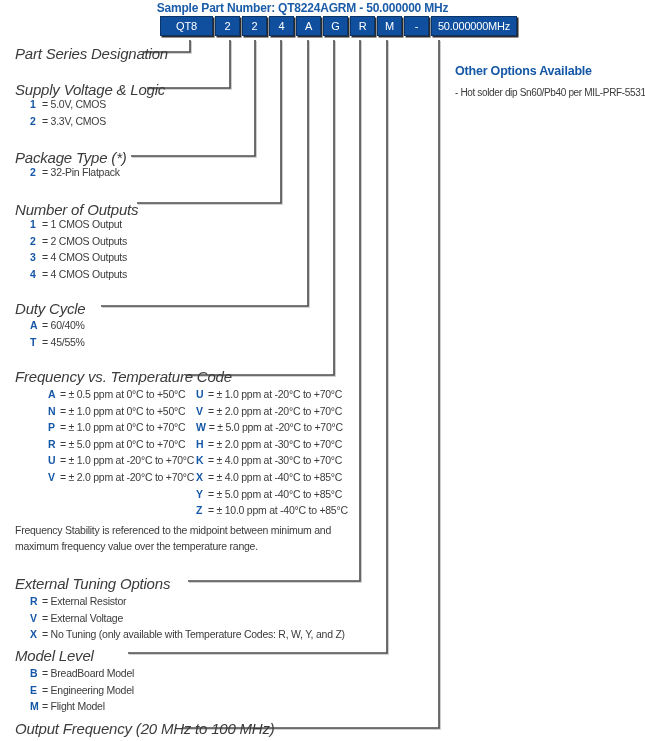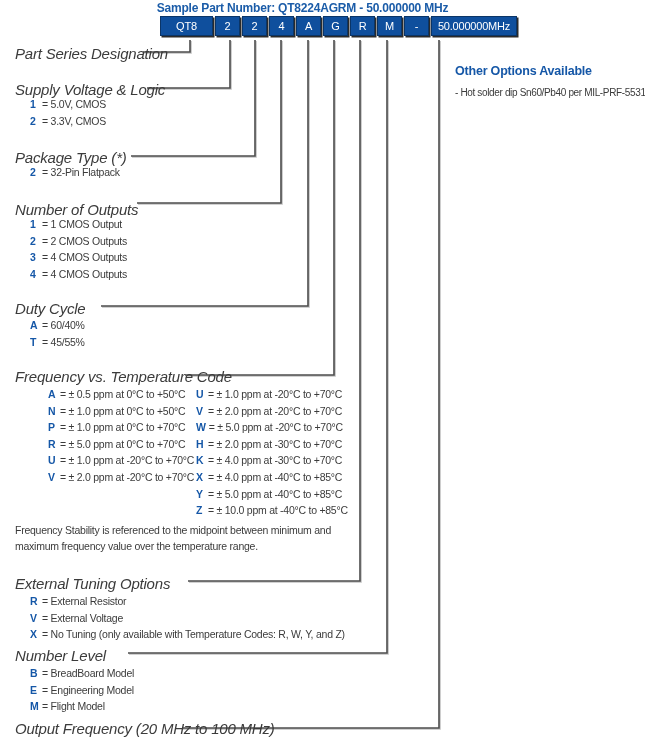--- a/index.html
+++ b/index.html
@@ -135,21 +135,21 @@
 
   <div class="note" style="top:523px;width:352px">Frequency Stability is referenced to the midpoint between minimum and maximum frequency value over the temperature range.</div>
 
   <div class="sec-label" style="top:575px">External Tuning Options</div>
   <div class="opts" style="top:593px">
     <div class="opt"><span class="code">R</span><span class="desc">= External Resistor</span></div>
     <div class="opt"><span class="code">V</span><span class="desc">= External Voltage</span></div>
     <div class="opt"><span class="code">X</span><span class="desc">= No Tuning (only available with Temperature Codes: R, W, Y, and Z)</span></div>
   </div>
 
-  <div class="sec-label" style="top:647px">Number Level</div>
+  <div class="sec-label" style="top:647px">Model Level</div>
   <div class="opts" style="top:665px">
     <div class="opt"><span class="code">B</span><span class="desc">= BreadBoard Model</span></div>
     <div class="opt"><span class="code">E</span><span class="desc">= Engineering Model</span></div>
     <div class="opt"><span class="code">M</span><span class="desc">= Flight Model</span></div>
   </div>
 
   <div class="sec-label" style="top:720px">Output Frequency (20 MHz to 100 MHz)</div>
 
   <div class="oo-title">Other Options Available</div>
   <div class="oo-item">- Hot solder dip Sn60/Pb40 per MIL-PRF-55310</div>

